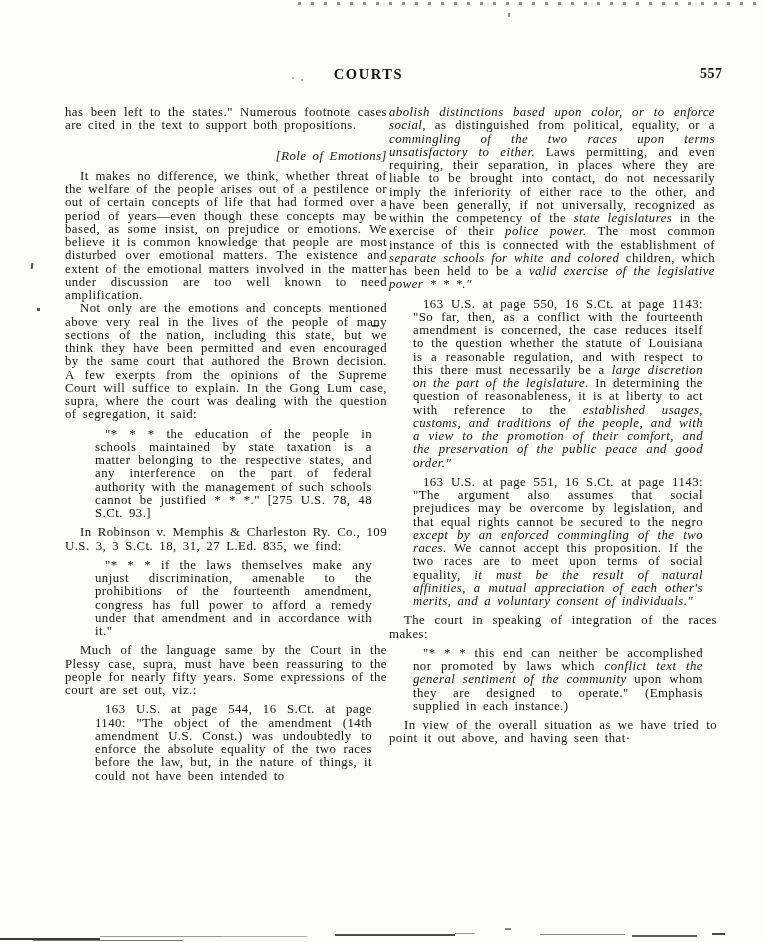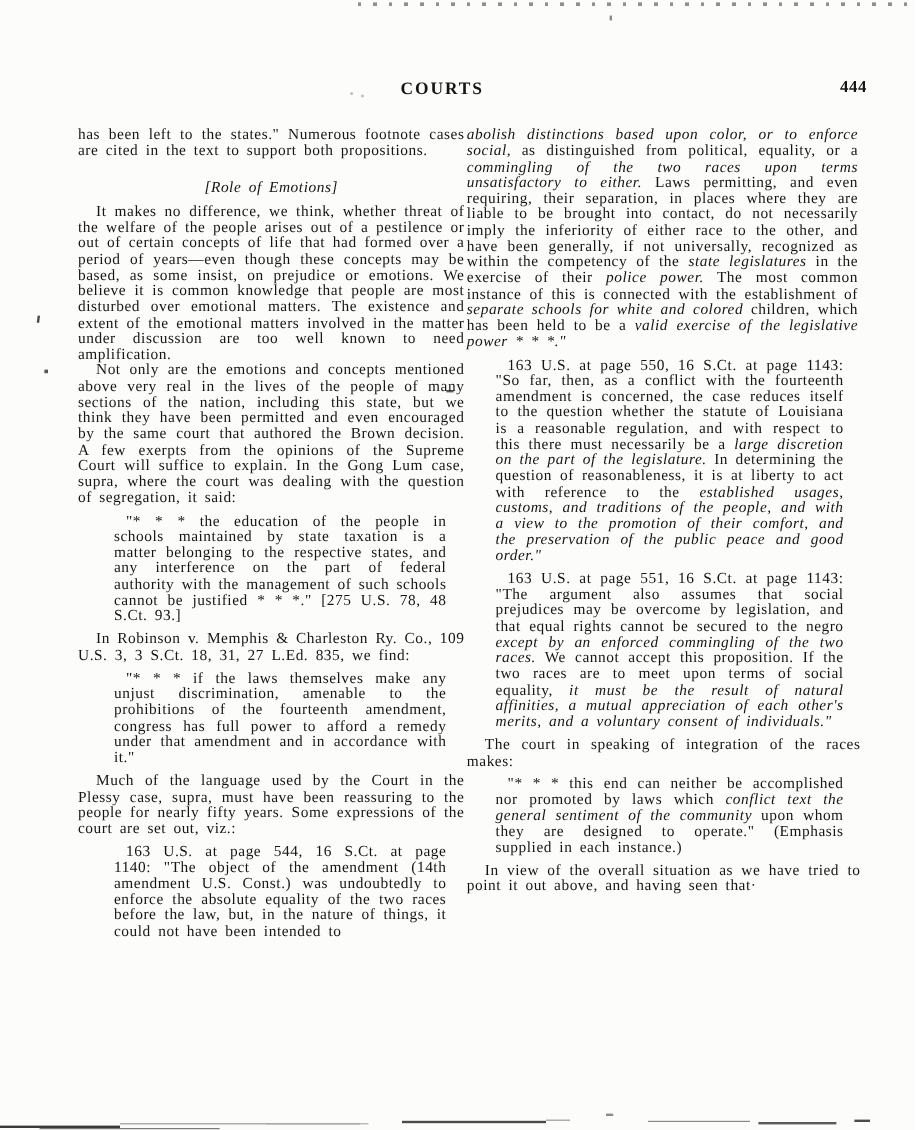--- a/index.html
+++ b/index.html
@@ -34,21 +34,21 @@
     letter-spacing:.45px;word-spacing:2.5px;
     text-align:justify;
   }
   .col-left{left:65px;width:322px;}
   .col-right{left:389px;width:328px;}
   .block{text-align:justify;}
   .block.indent{text-indent:15px;}
   .heading{
     font-style:italic;
     margin-top:17px;margin-bottom:7px;
-    text-align:center;
+    text-align:right;
   }
   .quote{margin-top:6px;margin-bottom:6px;}
   .quote.indent{text-indent:10px;}
   .col-left .quote{margin-left:30px;margin-right:15px;}
   .col-right .quote{margin-left:24px;margin-right:14px;}
   .col-right .quote.continuation{margin-top:0;margin-left:0;margin-right:2px;}
   i{font-style:italic;}
   
   .artifact{position:absolute;}
   .dotted-line{
@@ -88,32 +88,32 @@
   <div class="artifact s4"></div>
   <div class="artifact s5"></div>
   <div class="artifact s6"></div>
   <div class="artifact s7"></div>
   <div class="artifact s8"></div>
   <div class="artifact s9"></div>
   <div class="artifact s10"></div>
 
   <div class="running-header">
     <div class="header-title">COURTS</div>
-    <div class="page-number">444</div>
+    <div class="page-number">557</div>
   </div>
 
   <div class="column col-left">
       <div class="block body"><span>has been left to the states." Numerous footnote cases are cited in the text to support both propositions.</span></div>
       <div class="block heading"><i>[Role of Emotions]</i></div>
       <div class="block body indent"><span>It makes no difference, we think, whether threat of the welfare of the people arises out of a pestilence or out of certain concepts of life that had formed over a period of years—even though these concepts may be based, as some insist, on prejudice or emotions. We believe it is common knowledge that people are most disturbed over emotional matters. The existence and extent of the emotional matters involved in the matter under discussion are too well known to need amplification.</span></div>
       <div class="block body indent"><span>Not only are the emotions and concepts mentioned above very real in the lives of the people of many sections of the nation, including this state, but we think they have been permitted and even encouraged by the same court that authored the Brown decision. A few exerpts from the opinions of the Supreme Court will suffice to explain. In the Gong Lum case, supra, where the court was dealing with the question of segregation, it said:</span></div>
       <div class="block quote indent"><span>"* * * the education of the people in schools maintained by state taxation is a matter belonging to the respective states, and any interference on the part of federal authority with the management of such schools cannot be justified * * *." [275 U.S. 78, 48 S.Ct. 93.]</span></div>
       <div class="block body indent"><span>In Robinson v. Memphis &amp; Charleston Ry. Co., 109 U.S. 3, 3 S.Ct. 18, 31, 27 L.Ed. 835, we find:</span></div>
       <div class="block quote indent"><span>"* * * if the laws themselves make any unjust discrimination, amenable to the prohibitions of the fourteenth amendment, congress has full power to afford a remedy under that amendment and in accordance with it."</span></div>
-      <div class="block body indent"><span>Much of the language used by the Court in the Plessy case, supra, must have been reassuring to the people for nearly fifty years. Some expressions of the court are set out, viz.:</span></div>
+      <div class="block body indent"><span>Much of the language same by the Court in the Plessy case, supra, must have been reassuring to the people for nearly fifty years. Some expressions of the court are set out, viz.:</span></div>
       <div class="block quote indent"><span>163 U.S. at page 544, 16 S.Ct. at page 1140: "The object of the amendment (14th amendment U.S. Const.) was undoubtedly to enforce the absolute equality of the two races before the law, but, in the nature of things, it could not have been intended to</span></div>
     </div>
   <div class="column col-right">
       <div class="block quote continuation"><i>abolish distinctions based upon color, or to enforce social,</i><span> as distinguished from political, equality, or a </span><i>commingling of the two races upon terms unsatisfactory to either.</i><span> Laws permitting, and even requiring, their separation, in places where they are liable to be brought into contact, do not necessarily imply the inferiority of either race to the other, and have been generally, if not universally, recognized as within the competency of the </span><i>state legislatures</i><span> in the exercise of their </span><i>police power.</i><span> The most common instance of this is connected with the establishment of </span><i>separate schools for white and colored</i><span> children, which has been held to be a </span><i>valid exercise of the legislative power * * *."</i></div>
       <div class="block quote indent"><span>163 U.S. at page 550, 16 S.Ct. at page 1143: "So far, then, as a conflict with the fourteenth amendment is concerned, the case reduces itself to the question whether the statute of Louisiana is a reasonable regulation, and with respect to this there must necessarily be a </span><i>large discretion on the part of the legislature.</i><span> In determining the question of reasonableness, it is at liberty to act with reference to the </span><i>established usages, customs, and traditions of the people, and with a view to the promotion of their comfort, and the preservation of the public peace and good order."</i></div>
       <div class="block quote indent"><span>163 U.S. at page 551, 16 S.Ct. at page 1143: "The argument also assumes that social prejudices may be overcome by legislation, and that equal rights cannot be secured to the negro </span><i>except by an enforced commingling of the two races.</i><span> We cannot accept this proposition. If the two races are to meet upon terms of social equality, </span><i>it must be the result of natural affinities, a mutual appreciation of each other's merits, and a voluntary consent of individuals."</i></div>
       <div class="block body indent"><span>The court in speaking of integration of the races makes:</span></div>
       <div class="block quote indent"><span>"* * * this end can neither be accomplished nor promoted by laws which </span><i>conflict text the general sentiment of the community</i><span> upon whom they are designed to operate." (Emphasis supplied in each instance.)</span></div>
       <div class="block body indent"><span>In view of the overall situation as we have tried to point it out above, and having seen that·</span></div>
     </div>

